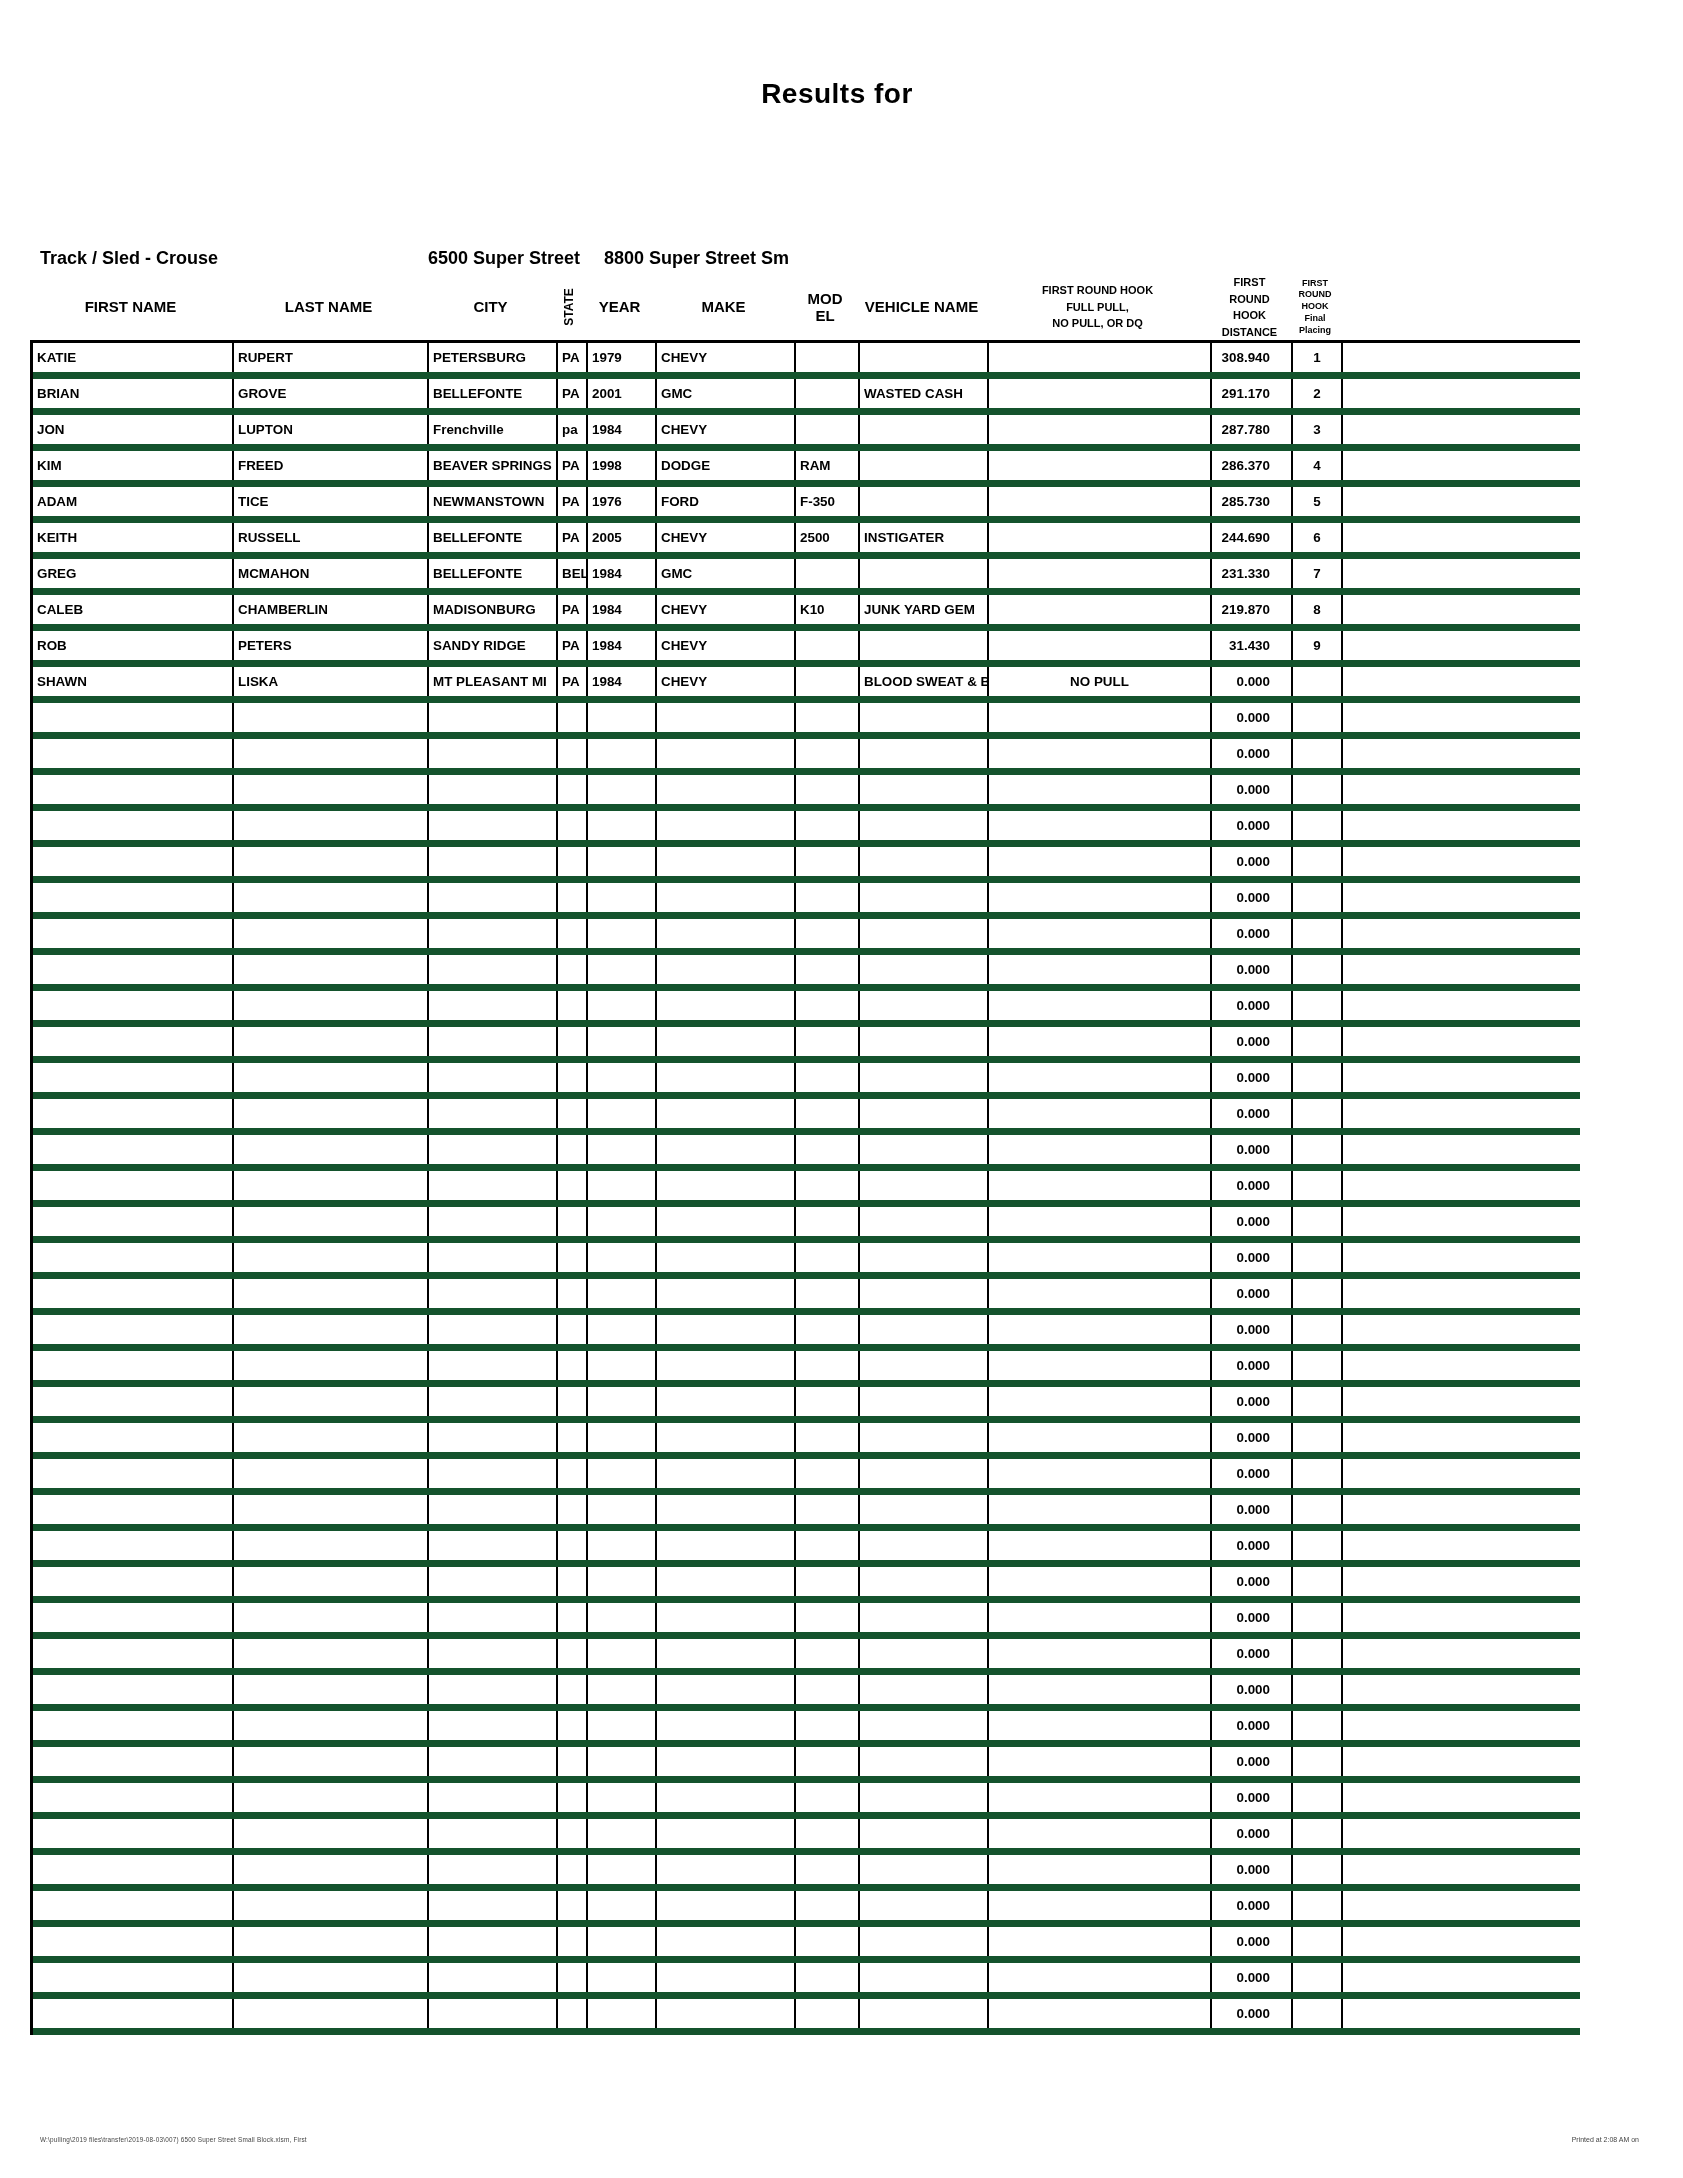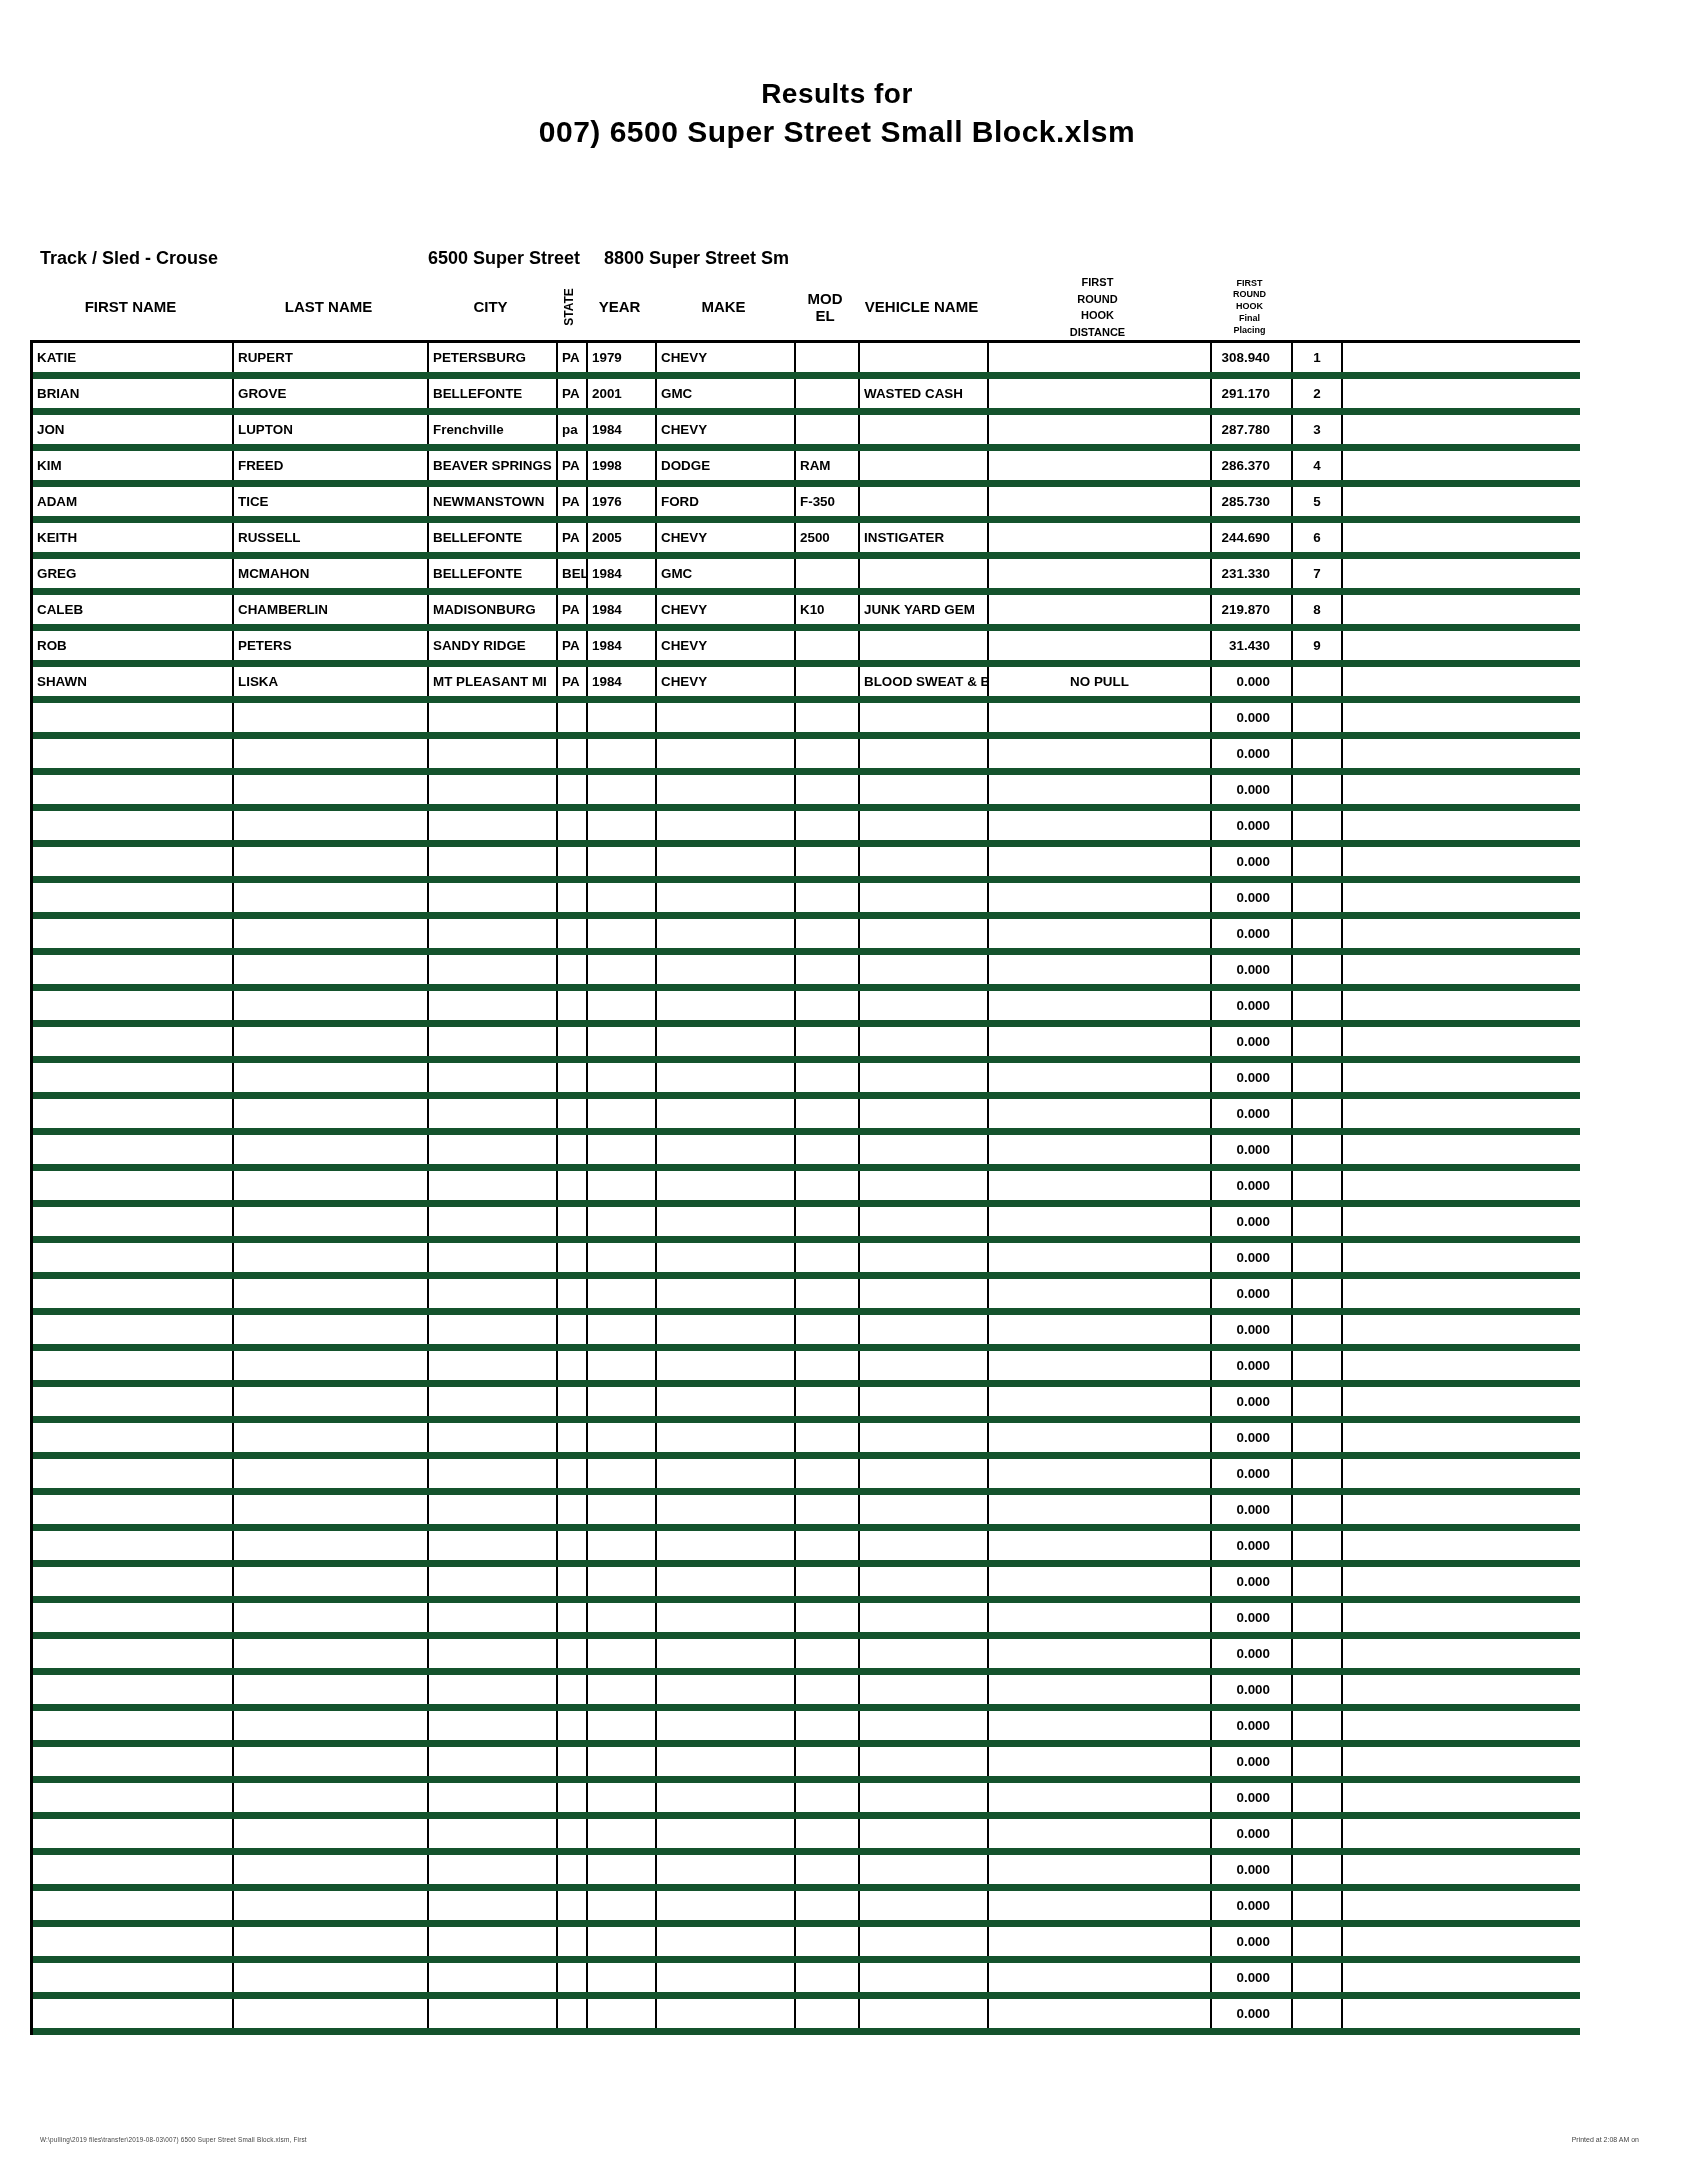--- a/index.html
+++ b/index.html
@@ -83,36 +83,38 @@
     font-size:7px; font-weight:normal; color:#444;
     white-space:nowrap;
   }
 </style>
 </head>
 <body>
 
 <div class="page">
 
   <div class="title1">Results for</div>
-  <div class="title2">007) 6500 Super Street Small Block.xlsm</div>
 
   <div class="track-sled">Track / Sled - Crouse</div>
   <div class="class-left">6500 Super Street</div>
   <div class="class-right">8800 Super Street Sm</div>
 
   <div class="thead grid-cols">
       <div class="hcell h-main">FIRST NAME</div>
       <div class="hcell h-main">LAST NAME</div>
       <div class="hcell h-main">CITY</div>
       <div class="hcell h-state"><span class="rot">STATE</span></div>
       <div class="hcell h-main">YEAR</div>
       <div class="hcell h-main">MAKE</div>
       <div class="hcell h-main">MOD
 EL</div>
       <div class="hcell h-main">VEHICLE NAME</div>
+      <div class="hcell h-small">FIRST ROUND HOOK
+FULL PULL,
+NO PULL, OR DQ</div>
       <div class="hcell h-small">FIRST
 ROUND
 HOOK
 DISTANCE</div>
       <div class="hcell h-tiny">FIRST
 ROUND
 HOOK
 Final
 Placing</div>
     </div>

